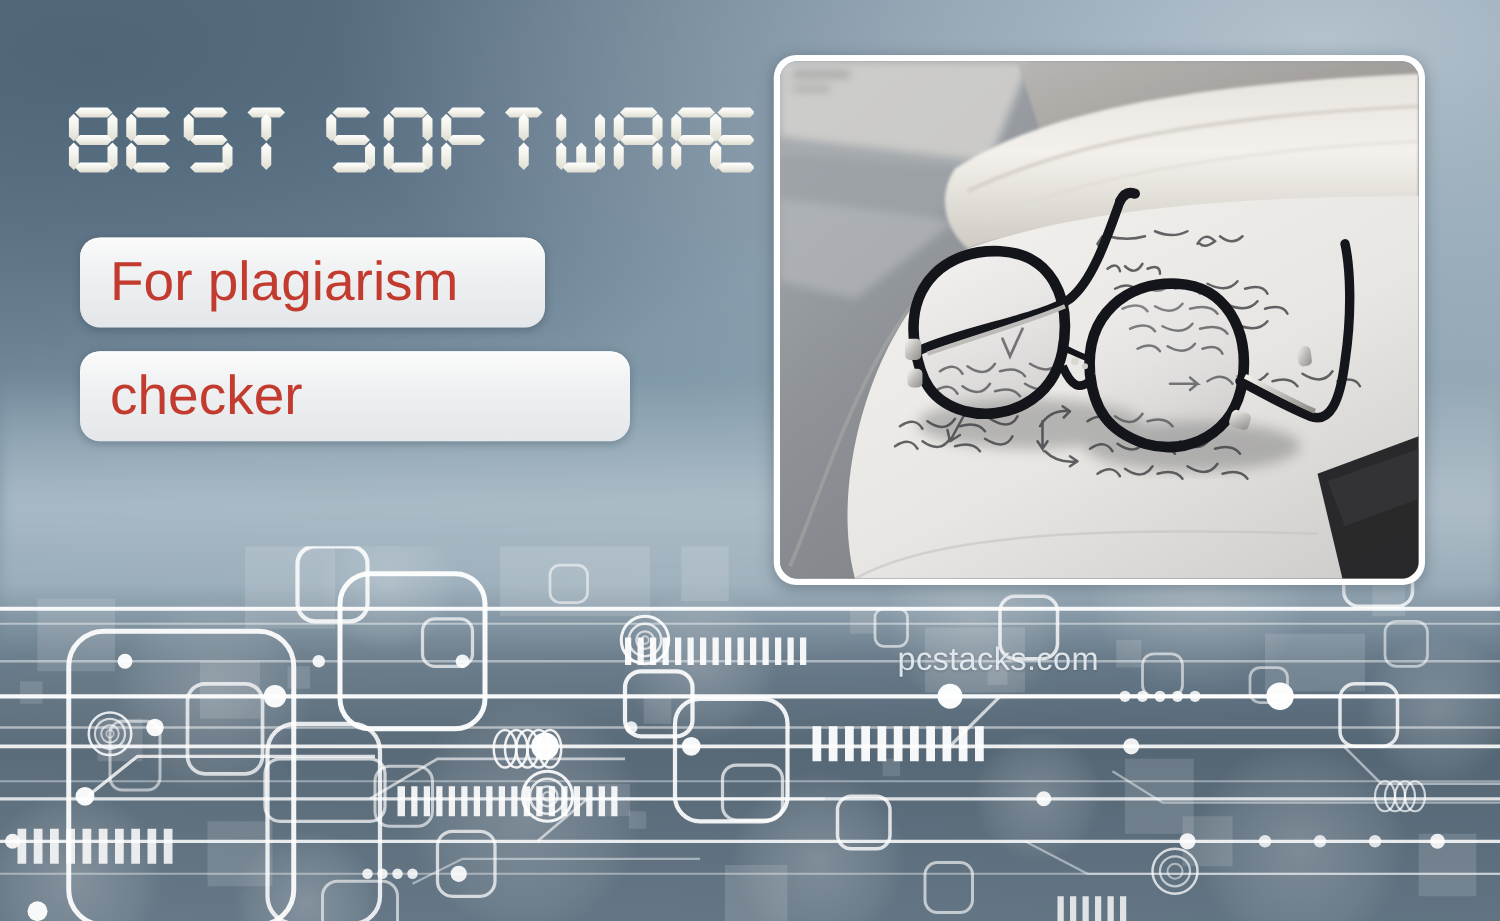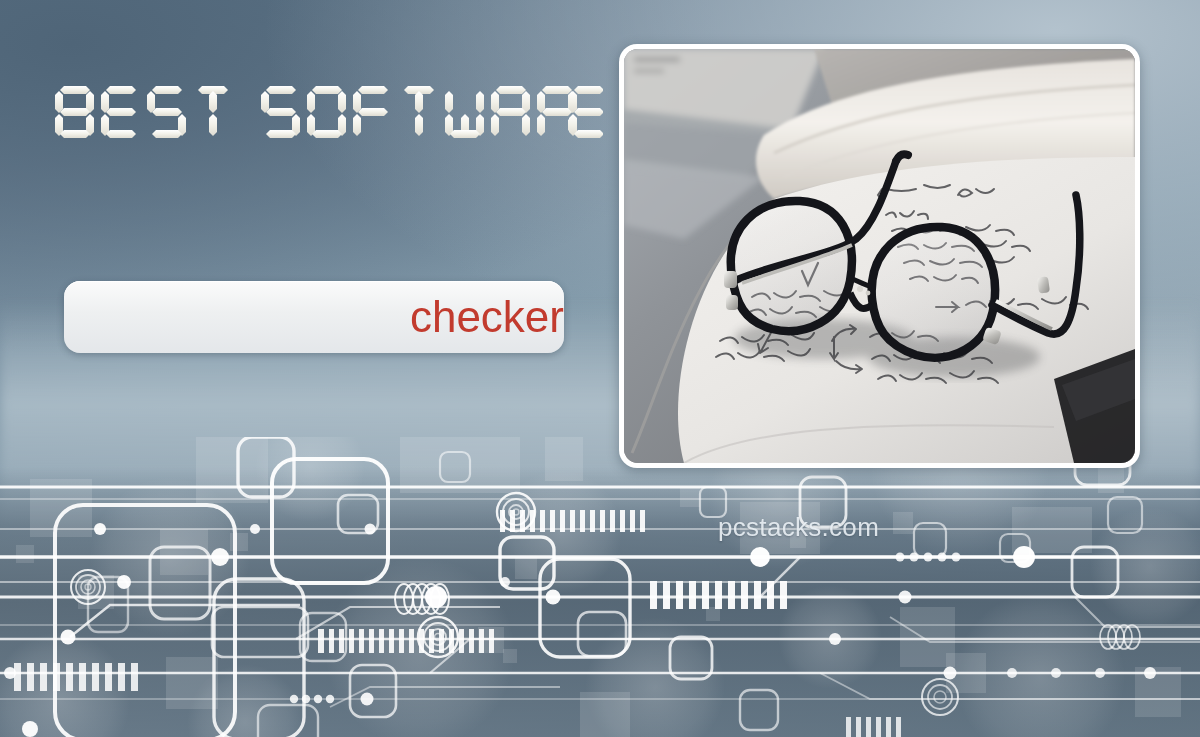--- a/index.html
+++ b/index.html
@@ -31,21 +31,21 @@
   
   .pill{
     position:absolute;
     background:linear-gradient(180deg,#fbfbfb 0%,#eef0f1 42%,#e4e7ea 100%);
     border-radius:16px;
     box-shadow:0 2px 7px rgba(30,45,60,.30), inset 0 1px 0 #ffffff;
     display:flex;align-items:center;
     color:#c0392b;
   }
   #pill-1{left:64px;top:190px;width:372px;height:72px;}
-  #pill-2{left:64px;top:281px;width:500px;height:72px;justify-content:flex-end;}
+  #pill-2{left:64px;top:281px;width:440px;height:72px;}
   .pill-text{
     font-size:44px;font-weight:400;letter-spacing:0px;
     padding-left:24px;color:#c23b2e;line-height:1;
     font-family:"Liberation Sans",sans-serif;
   }
   
   .photo-card{
     position:absolute;left:619px;top:44px;width:521px;height:424px;
     border-radius:18px;background:#ffffff;padding:5px;
     box-shadow:0 3px 12px rgba(30,45,60,.35);
@@ -432,20 +432,23 @@
         <use href="#L_T" x="344"></use>
         <use href="#L_W" x="390"></use>
         <use href="#L_A" x="436"></use>
         <use href="#L_R" x="482"></use>
         <use href="#L_E" x="528" transform="translate(-14,0)"></use>
       </g>
     </svg>
     
   </div>
 
+  <div class="pill" id="pill-1">
+    <span class="pill-text">For plagiarism</span>
+  </div>
   <div class="pill" id="pill-2">
     <span class="pill-text">checker</span>
   </div>
 
   <div class="photo-card">
     <div class="photo-inner">
       <svg width="100%" height="100%" viewBox="0 0 511 414" preserveAspectRatio="xMidYMid slice">
         <defs>
           <linearGradient id="deskG" x1="0" y1="0" x2="1" y2="1">
             <stop offset="0" stop-color="#a9aeb4"></stop>

